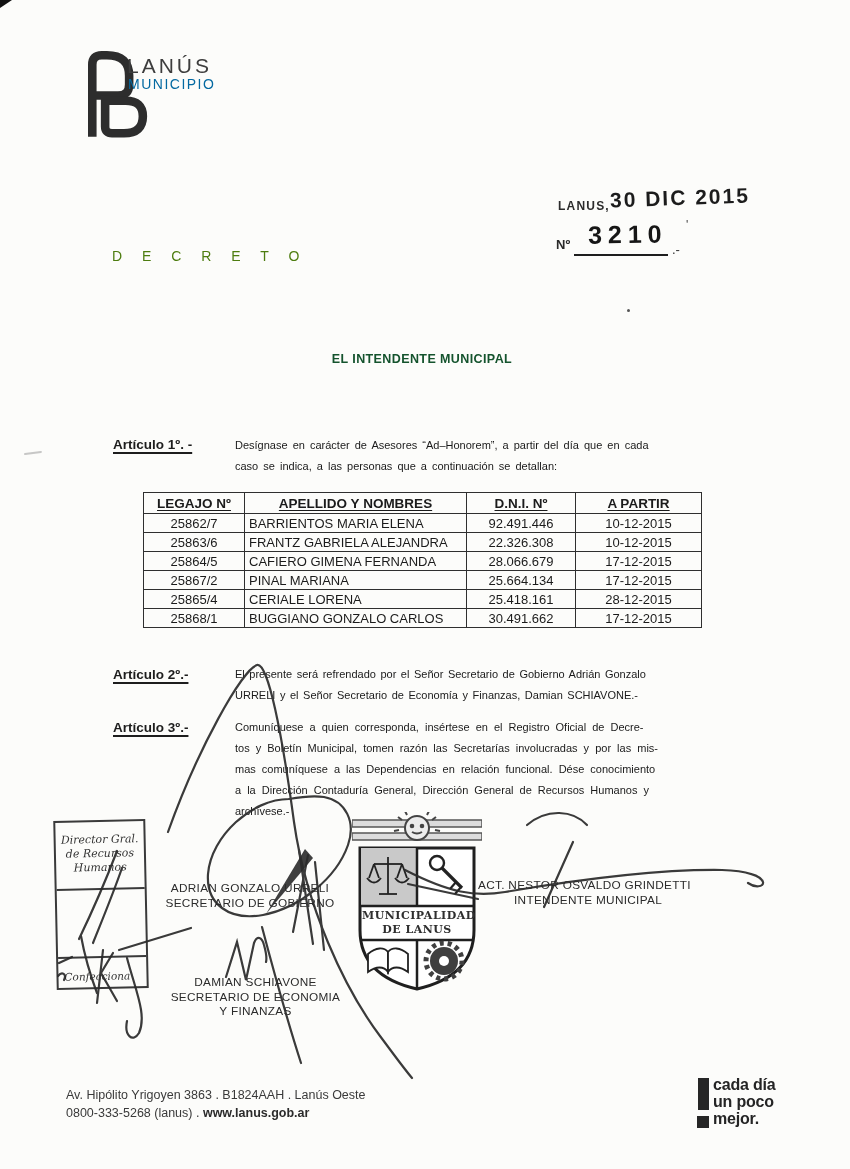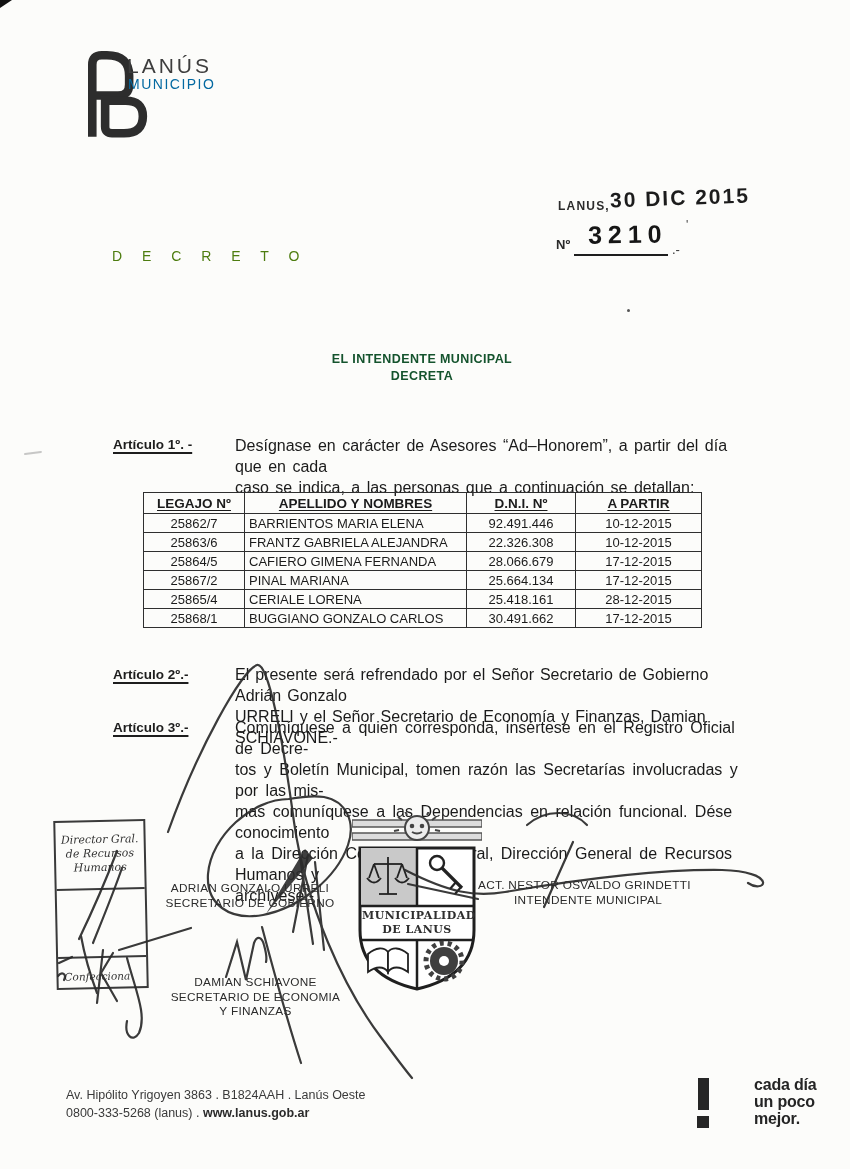--- a/index.html
+++ b/index.html
@@ -24,21 +24,21 @@
   .decreto{left:112px;top:248px;font-size:14px;letter-spacing:8px;color:#4d7c0f;}
   
   .heading{left:292px;top:351px;width:260px;text-align:center;font-size:12.5px;
            font-weight:bold;line-height:16.5px;letter-spacing:.4px;color:#14532d;}
   .smudge{left:24px;top:452px;width:18px;height:2px;background:#9a9a9a;opacity:.55;
           transform:rotate(-8deg);border-radius:2px;}
   .dot-speck{left:627px;top:309px;width:3px;height:3px;background:#555;border-radius:50%;}
   
   .art-label{font-size:13.5px;font-weight:bold;color:#1d1d1d;text-decoration:underline;
              text-underline-offset:3px;text-decoration-thickness:1.5px;white-space:nowrap;}
-  .art-body{width:516px;font-size:16px;line-height:21px;color:#1a1a1a;
+  .art-body{width:516px;font-size:11px;line-height:21px;color:#1a1a1a;
             white-space:pre-line;word-spacing:2px;}
   .a1l{left:113px;top:437px;} .a1b{left:235px;top:435px;}
   .a2l{left:113px;top:667px;} .a2b{left:235px;top:664px;word-spacing:1.5px;}
   .a3l{left:113px;top:720px;} .a3b{left:235px;top:717px;word-spacing:3px;}
   
   .tbl{left:143px;top:492px;border-collapse:collapse;table-layout:fixed;width:522px;
        font-size:13px;color:#1b1b1b;}
   .tbl th,.tbl td{border:1.6px solid #2f2f2f;padding:0 4px;height:18px;overflow:hidden;
        white-space:nowrap;}
   .tbl th{font-size:13.5px;font-weight:bold;text-align:center;height:20px;
@@ -60,21 +60,21 @@
   .sig-int{left:478px;top:878px;width:240px;}
   .sig-int .t2{margin-left:36px;}
   
   .shield-band{left:362px;top:909px;width:110px;text-align:center;
                font-family:"DejaVu Serif",serif;font-weight:bold;font-size:11px;
                line-height:14px;letter-spacing:.5px;color:#2f2f2f;}
   
   .footer-left{left:66px;top:1086px;font-size:12.5px;line-height:18px;color:#3a3a3a;}
   .footer-left b{color:#2b2b2b;}
   .slogan{left:713px;top:1076px;font-size:16px;font-weight:bold;line-height:17px;
-          letter-spacing:-.2px;color:#252525;margin-left:41px;}
+          letter-spacing:-.2px;color:#252525;}
   .slogan-bar{left:698px;top:1078px;width:11px;height:32px;background:#262626;}
   .slogan-sq{left:697px;top:1116px;width:12px;height:12px;background:#262626;}
   svg{display:block;}
   .overlay{left:0;top:0;pointer-events:none;}
 </style>
 </head>
 <body>
 
 <div class="page">
 
@@ -95,21 +95,20 @@
   <div class="abs num-line"></div>
   <div class="abs num-stamp">3210</div>
   <div class="abs num-suffix">.-</div>
   <div class="abs num-tick">'</div>
 
   <div class="abs decreto">D E C R E T O</div>
   <div class="abs dot-speck"></div>
 
   <div class="abs heading">
     <div>EL INTENDENTE MUNICIPAL</div>
-    <div>DECRETA</div>
   </div>
 
   <div class="abs smudge"></div>
 
   <div class="abs art-label a1l">Artículo 1º. -</div>
   <div class="abs art-body a1b">Desígnase en carácter de Asesores “Ad–Honorem”, a partir del día que en cada
 caso se indica, a las personas que a continuación se detallan:</div>
 
   <table class="abs tbl">
     <thead>

